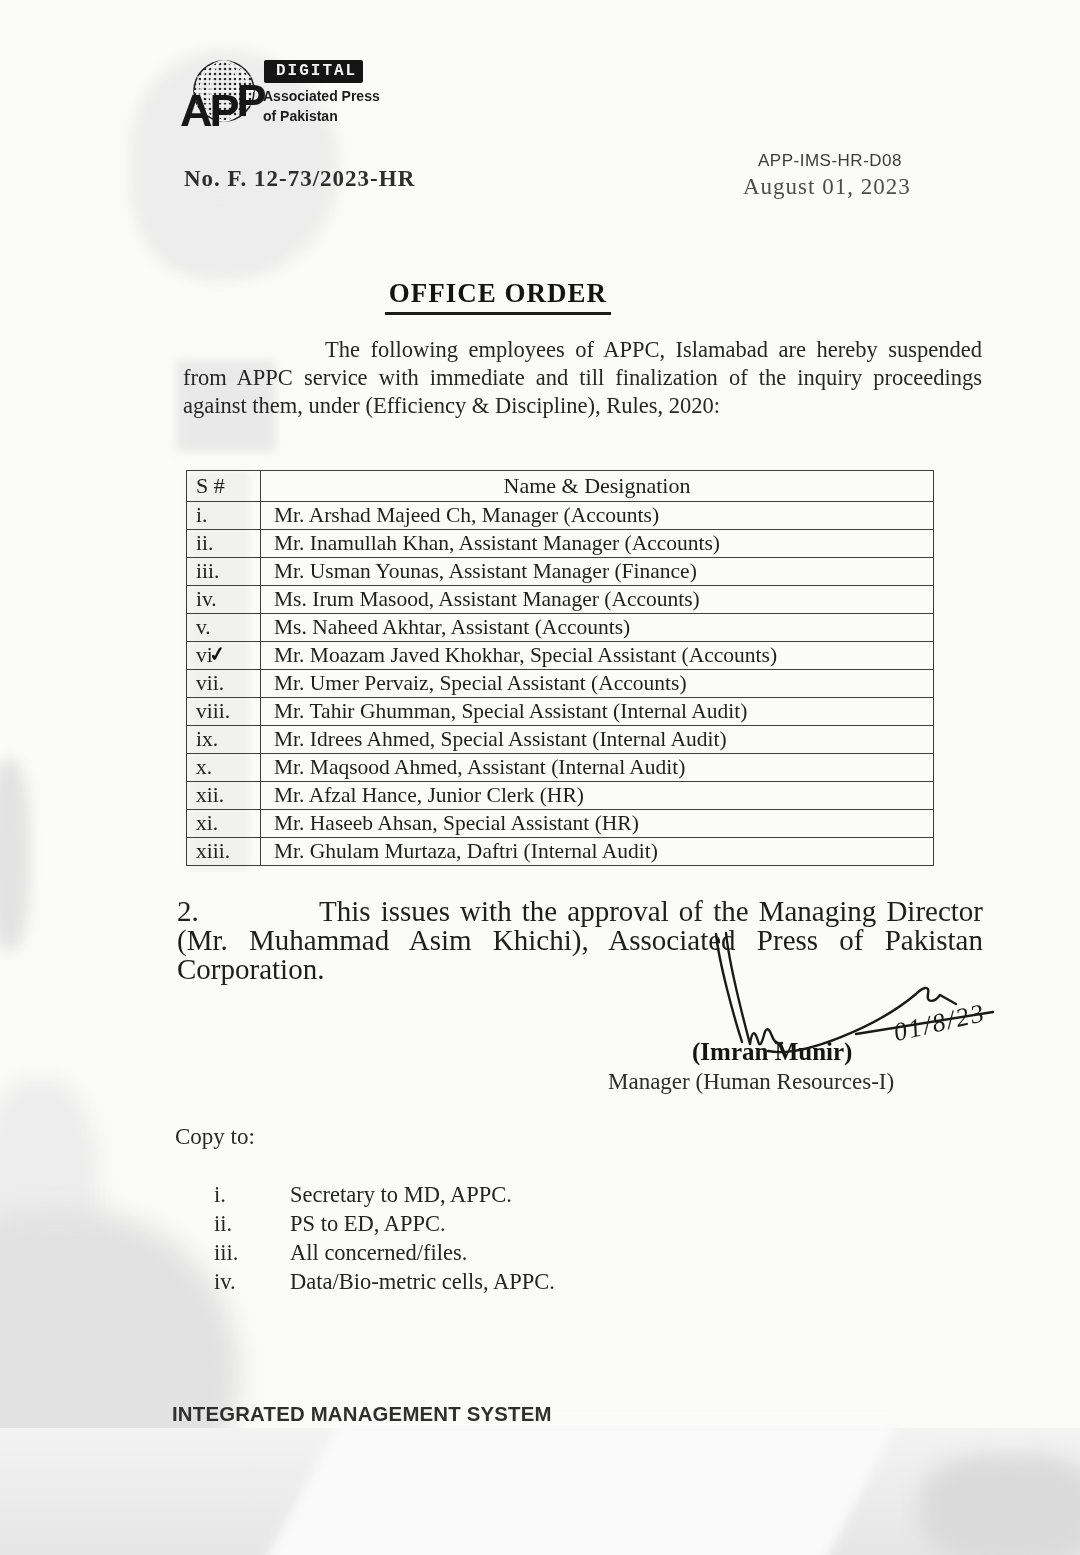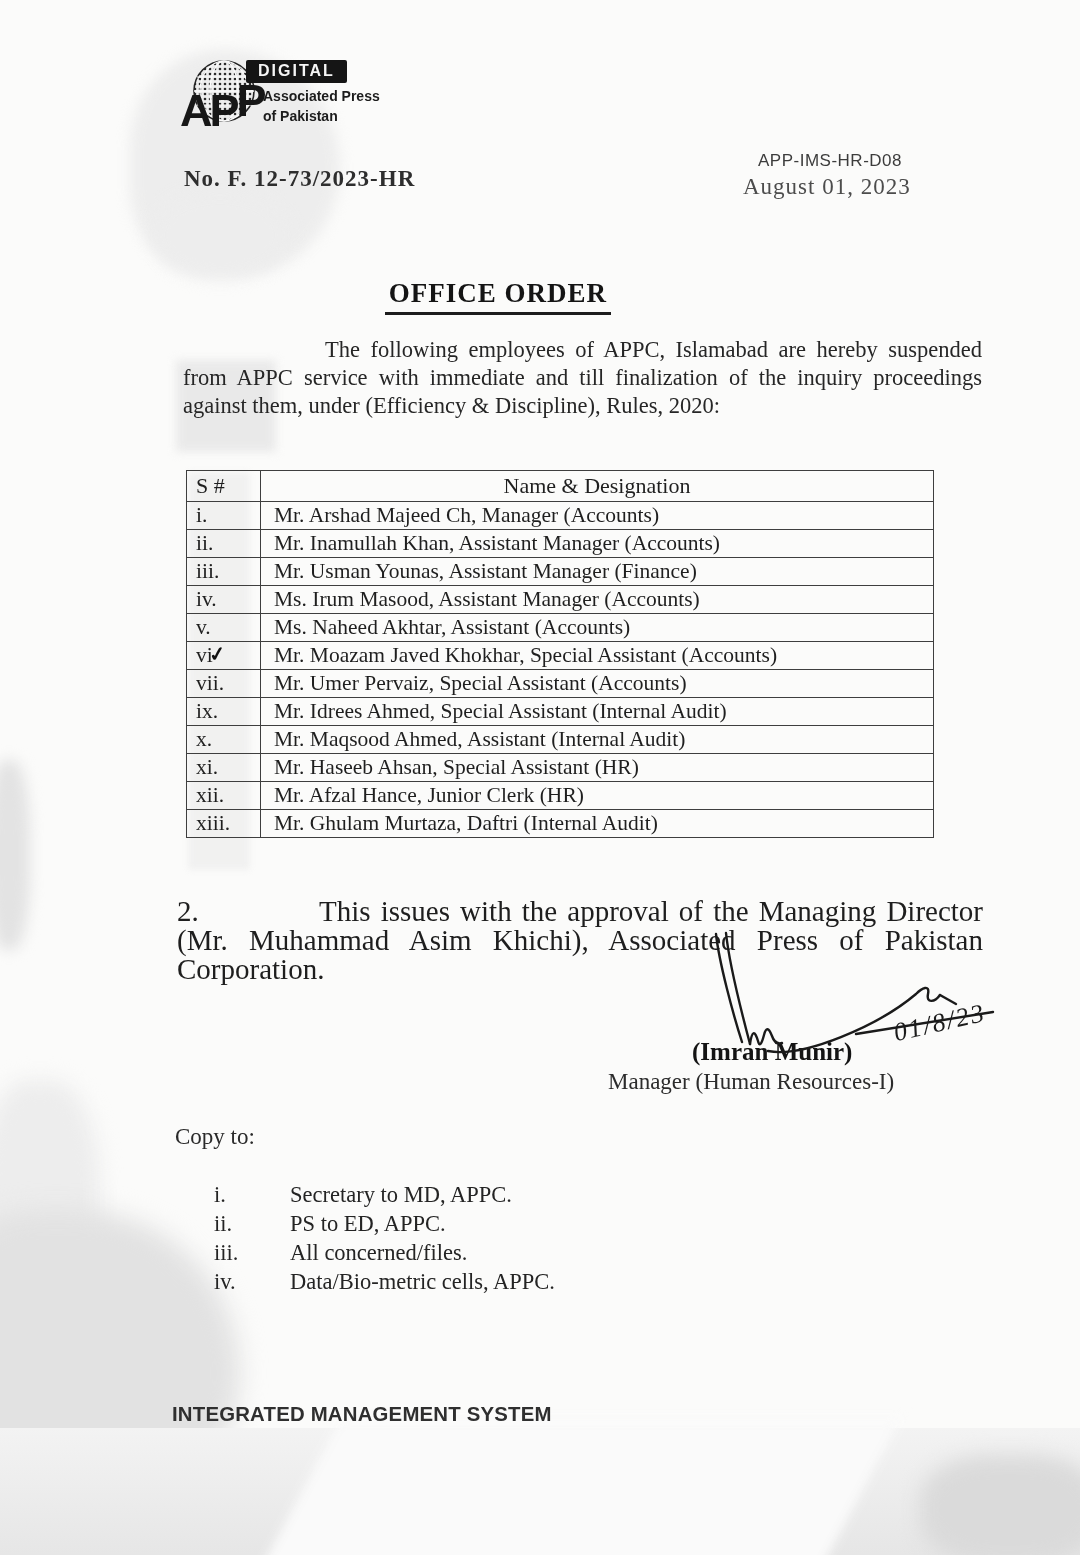--- a/index.html
+++ b/index.html
@@ -19,23 +19,23 @@
   .blob-botleft{left:-60px;top:1210px;width:300px;height:300px;background:#e2e2e2;border-radius:35% 60% 50% 45%;filter:blur(12px);}
   .band-bottom{left:0;top:1428px;width:1080px;height:127px;background:linear-gradient(180deg,#f3f3f3,#e6e6e6);}
   .wedge-white{left:300px;top:1420px;width:560px;height:150px;background:#fafafa;transform:skewX(-28deg);filter:blur(6px);}
   .patch-botright{left:920px;top:1455px;width:180px;height:110px;background:#dadada;border-radius:40%;filter:blur(10px);}
   .content{position:relative;z-index:2;}
   
   .globe{position:absolute;left:183px;top:57px;}
   .app-text{position:absolute;left:180px;top:88px;font-family:"Liberation Sans",sans-serif;
     font-weight:bold;font-size:45px;color:#171717;letter-spacing:-3px;line-height:1;}
   .app-text .p-up{position:relative;top:-10px;}
-  .badge{position:absolute;left:246px;top:60px;background:#151515;color:#f5f5f5;
-    font-family:Liberation Sans, sans-serif;font-weight:bold;font-size:16px;
-    letter-spacing:2px;padding:2px 12px 3px 12px;border-radius:2px;}
+  .badge{position:absolute;left:264px;top:60px;background:#151515;color:#f5f5f5;
+    font-family:Liberation Mono, monospace;font-weight:bold;font-size:16px;
+    letter-spacing:2px;padding:2px 6px 3px 12px;border-radius:2px;}
   .org{position:absolute;left:263px;top:86px;font-family:"Liberation Sans",sans-serif;
     font-weight:bold;font-size:14px;color:#1c1c1c;line-height:20px;}
   .doc-code{position:absolute;left:700px;top:127px;width:260px;text-align:center;
     font-family:"Liberation Sans",sans-serif;font-size:17px;color:#3c3c3c;letter-spacing:.5px;margin-top:24px;}
   .ref-no{position:absolute;left:184px;top:166px;font-size:23px;font-weight:bold;color:#2e2e2e;letter-spacing:1px;}
   .ref-date{position:absolute;left:743px;top:174px;font-size:23px;color:#4c4c4c;letter-spacing:1px;}
   
   .title-wrap{position:absolute;left:0;top:278px;width:996px;text-align:center;}
   .title{display:inline-block;font-size:27px;font-weight:bold;letter-spacing:1px;color:#141414;
     border-bottom:3px solid #1d1d1d;padding:0 4px 3px 4px;}
@@ -144,34 +144,38 @@
           </tr>
           <tr>
             <td class="sno">vi<span class="tick">✓</span></td>
             <td class="nm">Mr. Moazam Javed Khokhar, Special Assistant (Accounts)</td>
           </tr>
           <tr>
             <td class="sno">vii.</td>
             <td class="nm">Mr. Umer Pervaiz, Special Assistant (Accounts)</td>
           </tr>
           <tr>
+            <td class="sno">viii.</td>
+            <td class="nm">Mr. Tahir Ghumman, Special Assistant (Internal Audit)</td>
+          </tr>
+          <tr>
             <td class="sno">ix.</td>
             <td class="nm">Mr. Idrees Ahmed, Special Assistant (Internal Audit)</td>
           </tr>
           <tr>
             <td class="sno">x.</td>
             <td class="nm">Mr. Maqsood Ahmed, Assistant (Internal Audit)</td>
           </tr>
           <tr>
+            <td class="sno">xii.</td>
+            <td class="nm">Mr. Afzal Hance, Junior Clerk (HR)</td>
+          </tr>
+          <tr>
             <td class="sno">xi.</td>
             <td class="nm">Mr. Haseeb Ahsan, Special Assistant (HR)</td>
-          </tr>
-          <tr>
-            <td class="sno">xii.</td>
-            <td class="nm">Mr. Afzal Hance, Junior Clerk (HR)</td>
           </tr>
           <tr>
             <td class="sno">xiii.</td>
             <td class="nm">Mr. Ghulam Murtaza, Daftri (Internal Audit)</td>
           </tr>
         </tbody>
     </table>
 
     <div class="para2"><span class="pnum">2.</span><span>This issues with the approval of the Managing Director (Mr. Muhammad Asim Khichi), Associated Press of Pakistan Corporation.</span></div>
 

